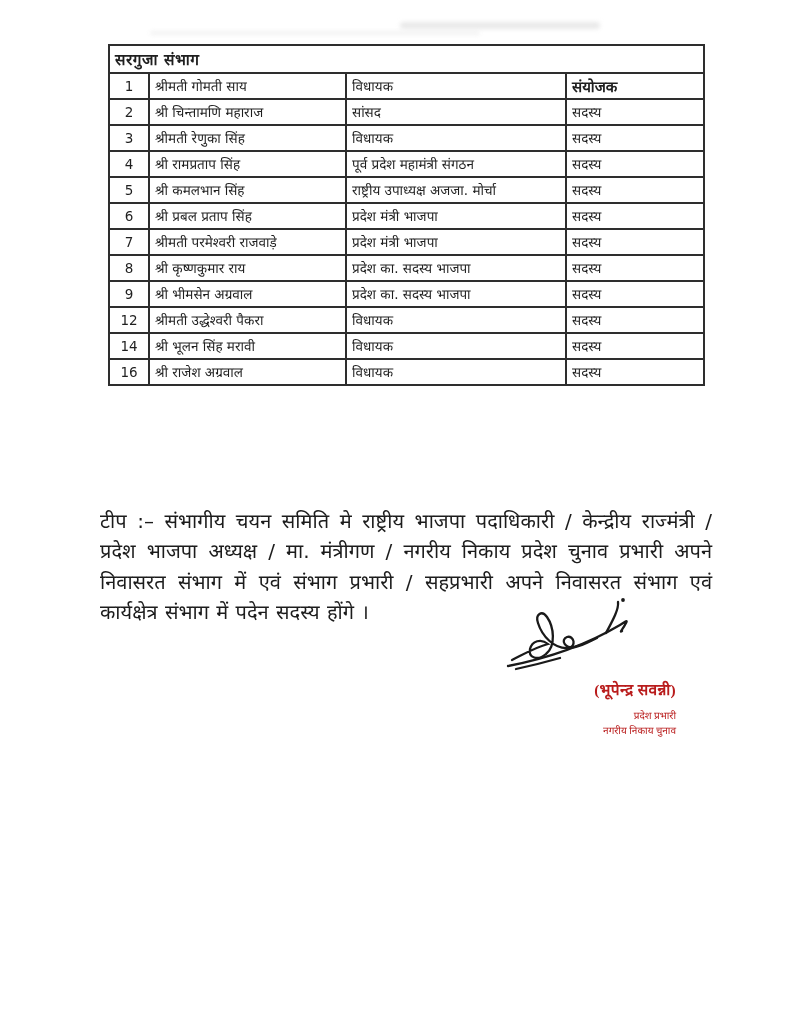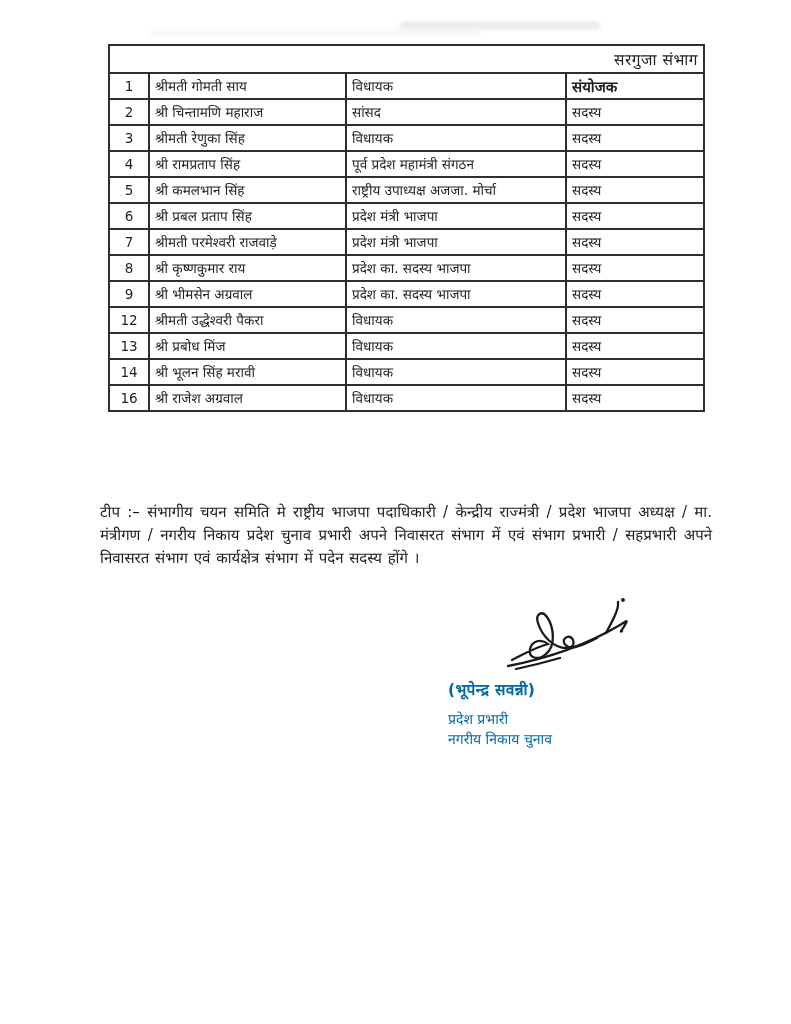--- a/index.html
+++ b/index.html
@@ -46,70 +46,71 @@
   .member-table td {
     border: 2px solid #2e2e2e;
     padding: 1px 5px 2px 5px;
     height: 21px;
     overflow: hidden;
     white-space: nowrap;
     vertical-align: middle;
     font-weight: normal;
   }
   .member-table th.title-cell {
-    text-align: right;
-    font-weight: normal;
+    text-align: left;
+    font-weight: bold;
     font-size: 15.5px;
     height: 23px;
     letter-spacing: .5px;
   }
   .member-table td.sno { text-align: center; }
   .member-table td.role.role-bold {
     font-weight: bold;
     font-size: 15px;
     border-radius: 8px;
   }
 
   
   .note {
     position: absolute;
     left: 100px;
     top: 486px;
     width: 612px;
-    font-size: 15px;
+    font-size: 20px;
     line-height: 1.52;
     text-align: justify;
     color: #1c1c1c;
     word-spacing: 1px;
   }
 
   
   .signature-wrap {
     position: absolute;
     left: 502px;
     top: 596px;
     width: 148px;
     height: 84px;
   }
   .sign-text {
     position: absolute;
     left: 448px;
     top: 678px;
     width: 228px;
-    text-align: left;
-    color: #0369a1;
+    text-align: right;
+    color: #b91c1c;
+    font-family: Liberation Serif, serif;
   }
   .sign-name {
     font-weight: bold;
     font-size: 15.5px;
     margin-bottom: 9px;
     letter-spacing: .3px;
   }
   .sign-title {
-    font-size: 14px;
+    font-size: 10px;
     line-height: 1.45;
   }
 </style>
 </head>
 <body>
 
 <div class="page">
 
   <div class="smudge s1"></div>
   <div class="smudge s2"></div>
@@ -181,26 +182,20 @@
       <td class="desg">प्रदेश का. सदस्य भाजपा</td>
       <td class="role">सदस्य</td>
     </tr>
         <tr>
       <td class="sno">12</td>
       <td class="name">श्रीमती उद्धेश्वरी पैकरा</td>
       <td class="desg">विधायक</td>
       <td class="role">सदस्य</td>
     </tr>
         <tr>
-      <td class="sno">13</td>
-      <td class="name">श्री प्रबोध मिंज</td>
-      <td class="desg">विधायक</td>
-      <td class="role">सदस्य</td>
-    </tr>
-        <tr>
       <td class="sno">14</td>
       <td class="name">श्री भूलन सिंह मरावी</td>
       <td class="desg">विधायक</td>
       <td class="role">सदस्य</td>
     </tr>
         <tr>
       <td class="sno">16</td>
       <td class="name">श्री राजेश अग्रवाल</td>
       <td class="desg">विधायक</td>
       <td class="role">सदस्य</td>

